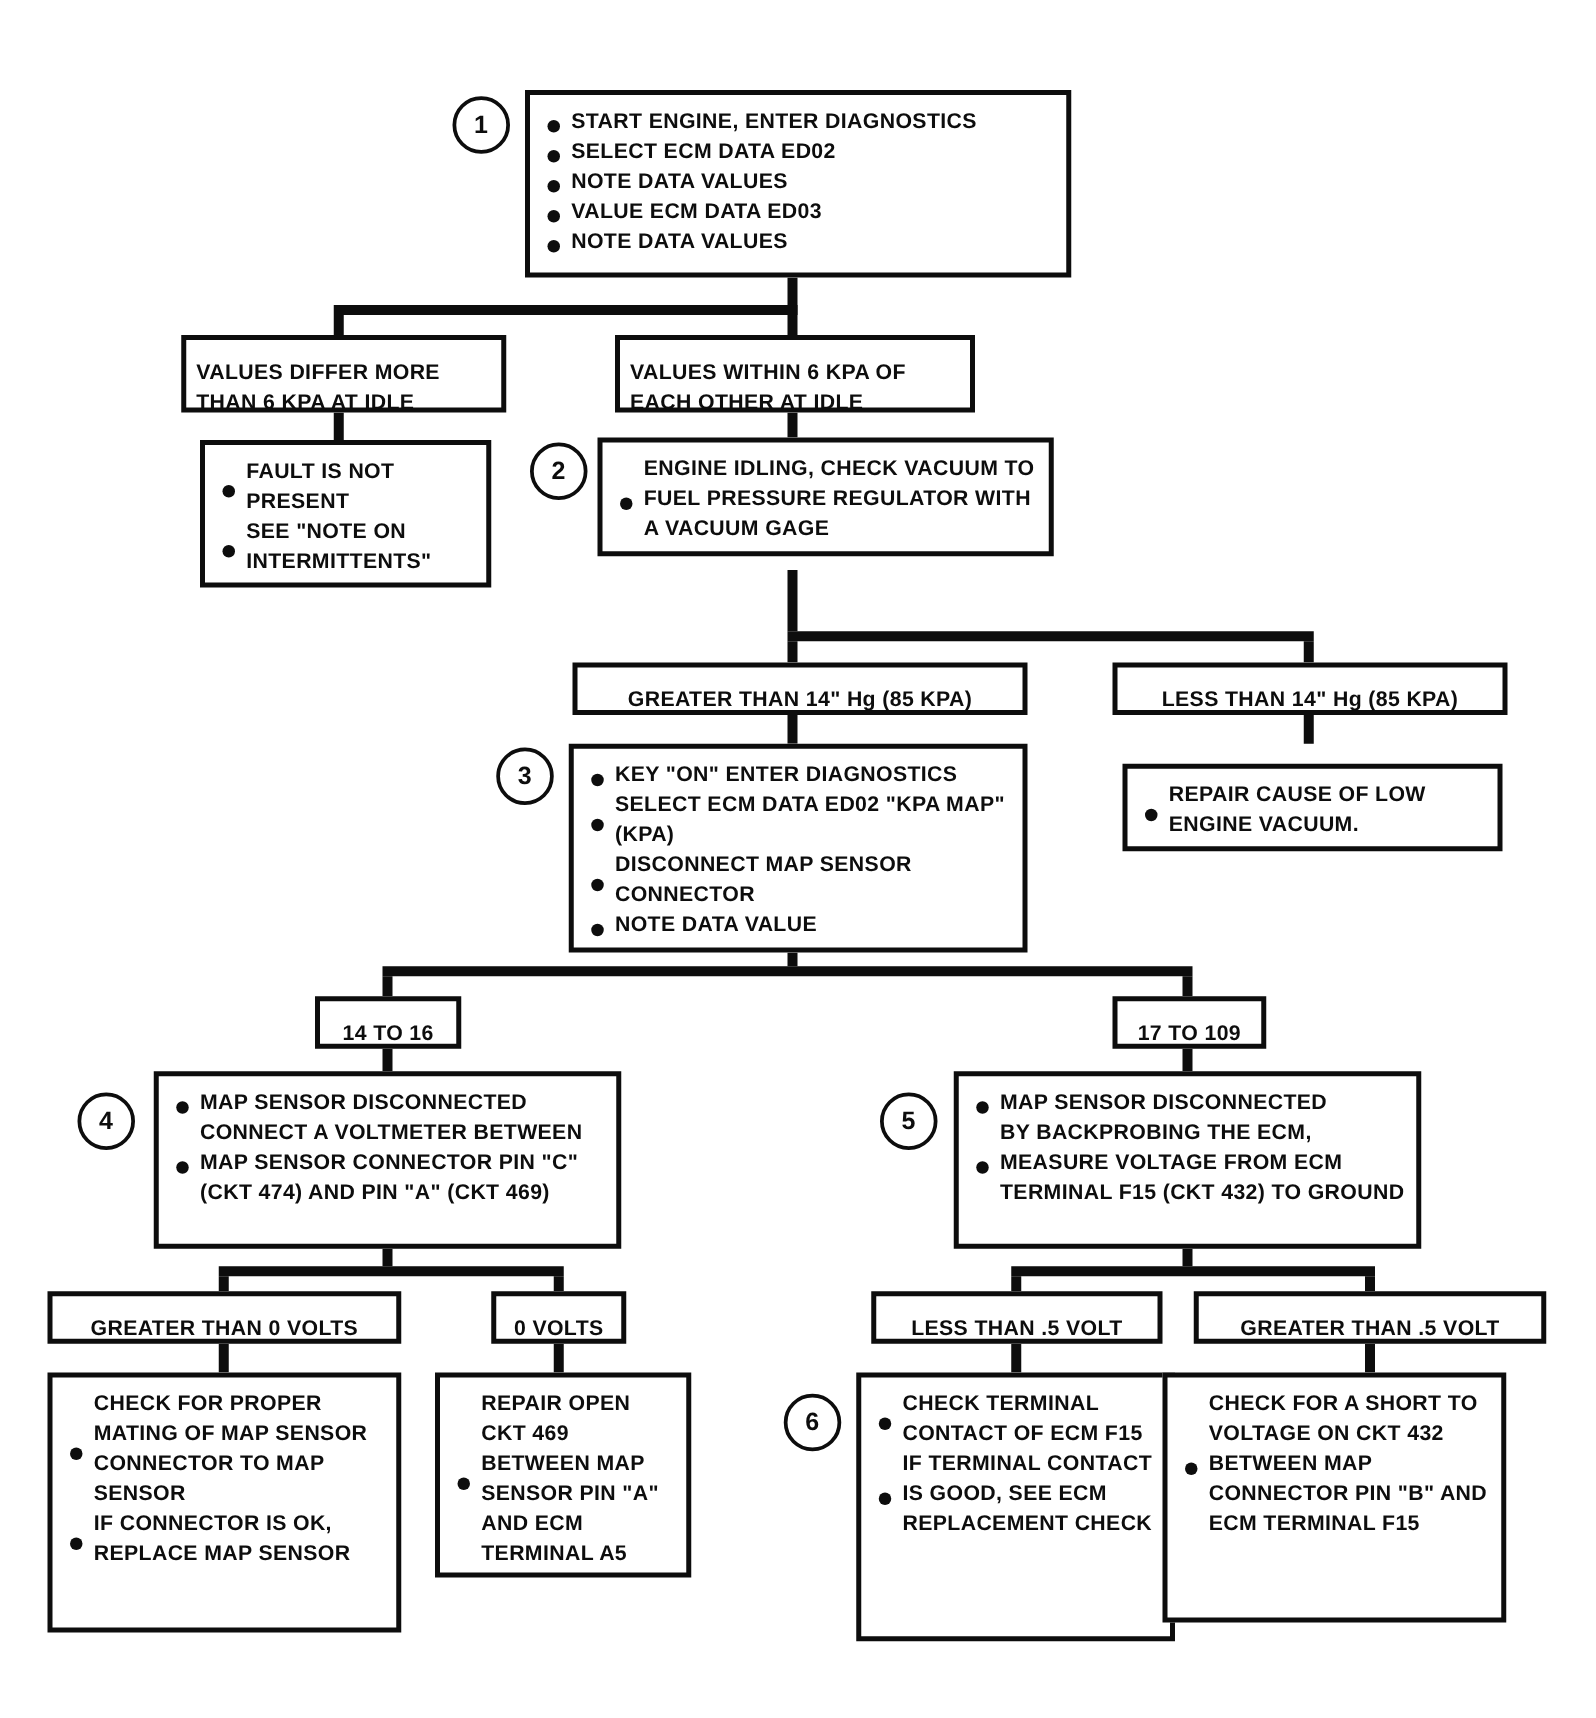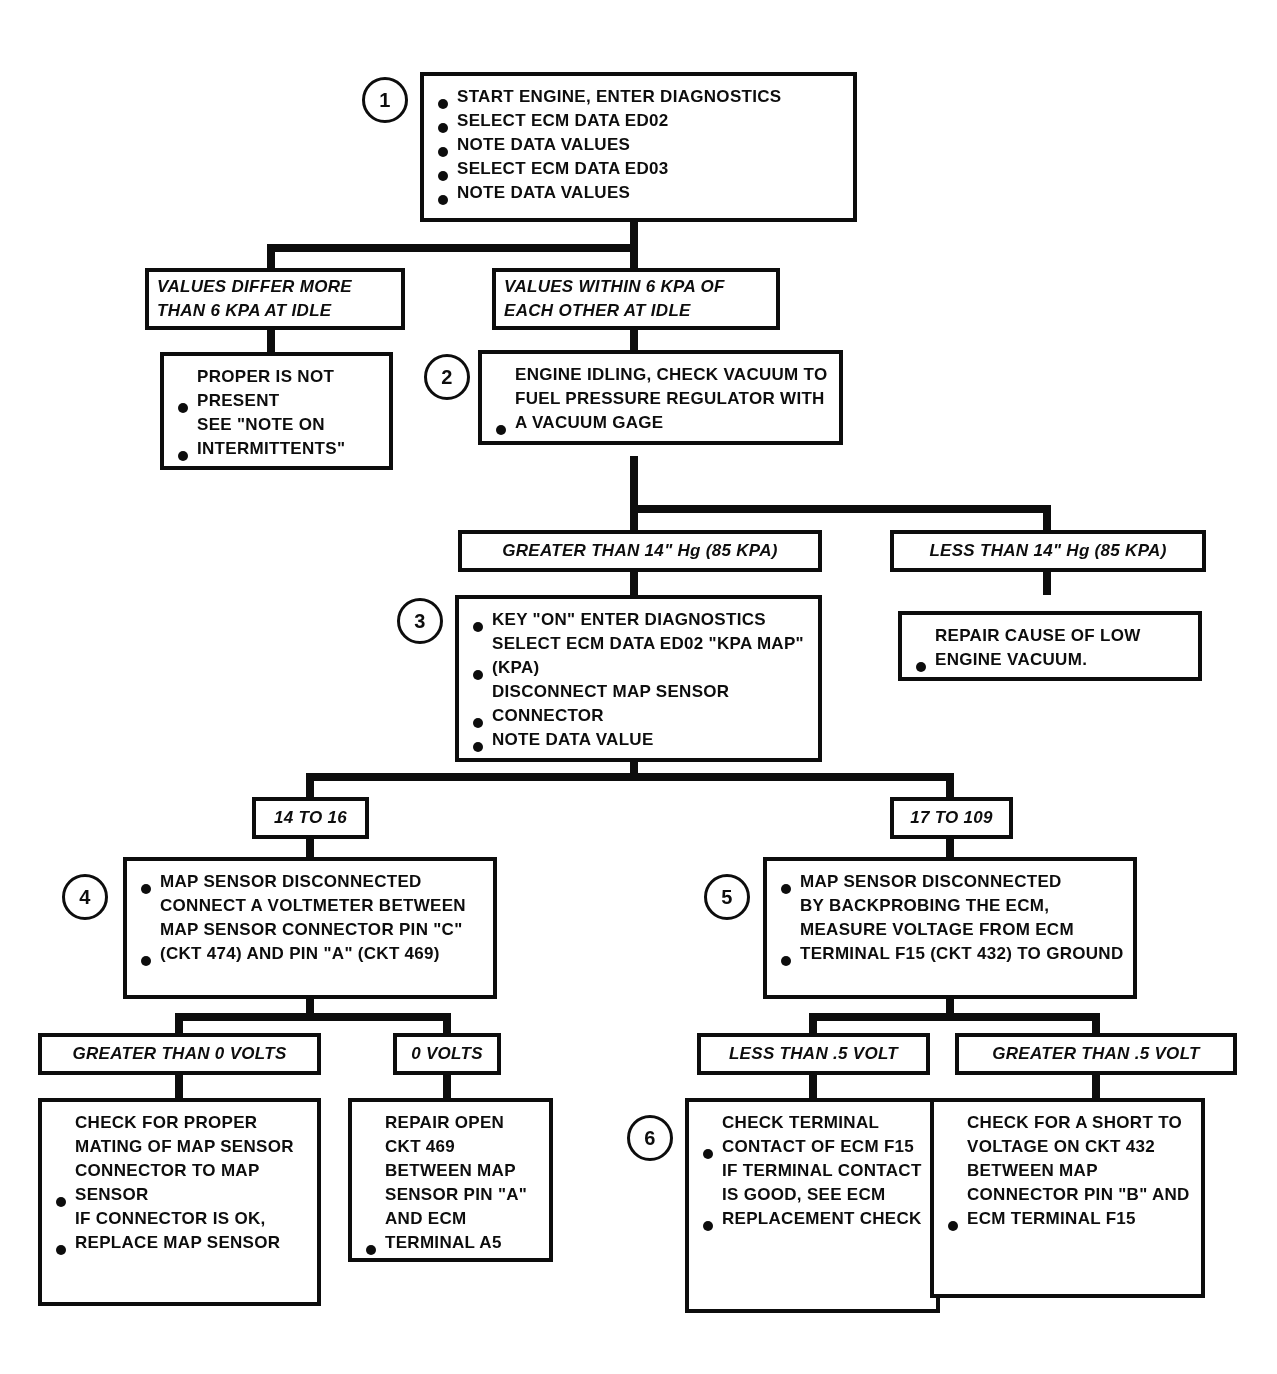--- a/index.html
+++ b/index.html
@@ -6,24 +6,24 @@
   #canvas{
     position:relative;width:1277px;height:1374px;background:#ffffff;
     font-family:"Liberation Sans", sans-serif;color:#0d0d0d;
     font-weight:700;letter-spacing:0.3px;overflow:hidden;
   }
   .node{
     position:absolute;border:4px solid #0d0d0d;background:#ffffff;
     box-sizing:border-box;font-size:17px;line-height:24px;
   }
   .node.pad{padding:9px 8px 6px 8px;}
-  .label-node{display:flex;align-items:center;padding:2px 8px;font-style:italic;}
+  .label-node{display:flex;align-items:flex-start;padding:14px 8px;}
   .label-node.center{justify-content:center;text-align:center;}
   ul.bullets{list-style:none;margin:0;padding:0;}
-  ul.bullets li{display:flex;align-items:flex-end;}
+  ul.bullets li{display:flex;align-items:center;}
   .dot{
     flex:0 0 auto;width:10px;height:10px;border-radius:50%;
     background:#0d0d0d;margin:7px 9px 0 6px;
   }
   .btxt{flex:1 1 auto;}
   .circle{
     position:absolute;width:46px;height:46px;border:3.5px solid #0d0d0d;
     border-radius:50%;box-sizing:border-box;display:flex;align-items:center;
     justify-content:center;font-size:20px;background:#ffffff;
   }
@@ -81,41 +81,41 @@
       <li>
           <span class="dot"></span>
           <span class="btxt">SELECT ECM DATA ED02</span>
         </li>
       <li>
           <span class="dot"></span>
           <span class="btxt">NOTE DATA VALUES</span>
         </li>
       <li>
           <span class="dot"></span>
-          <span class="btxt">SELECT ECM DATA ED03</span>
+          <span class="btxt">VALUE ECM DATA ED03</span>
         </li>
       <li>
           <span class="dot"></span>
           <span class="btxt">NOTE DATA VALUES</span>
         </li>
     </ul>
   </div>
 
   <div class="node label-node" style="left:145px;top:268px;width:260px;height:62px">
     <span>VALUES DIFFER MORE THAN 6 KPA AT IDLE</span>
   </div>
   <div class="node label-node" style="left:492px;top:268px;width:288px;height:62px">
     <span>VALUES WITHIN 6 KPA OF EACH OTHER AT IDLE</span>
   </div>
 
   <div class="node pad" style="left:160px;top:352px;width:233px;height:118px">
     <ul class="bullets">
       <li>
           <span class="dot"></span>
-          <span class="btxt">PROPER IS NOT PRESENT</span>
+          <span class="btxt">FAULT IS NOT PRESENT</span>
         </li>
       <li>
           <span class="dot"></span>
           <span class="btxt">SEE "NOTE ON INTERMITTENTS"</span>
         </li>
     </ul>
   </div>
 
   <div class="node pad" style="left:478px;top:350px;width:365px;height:95px">
     <ul class="bullets">

